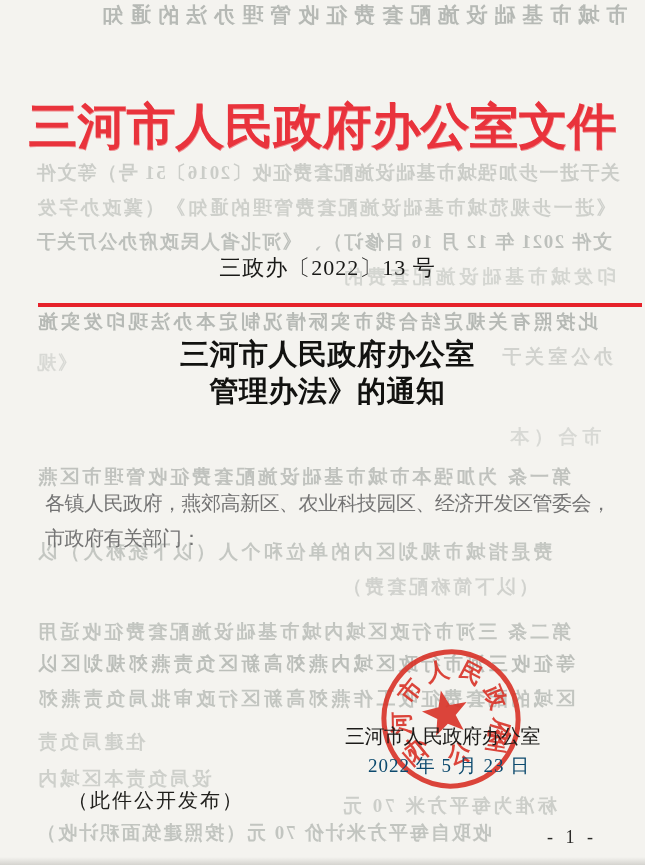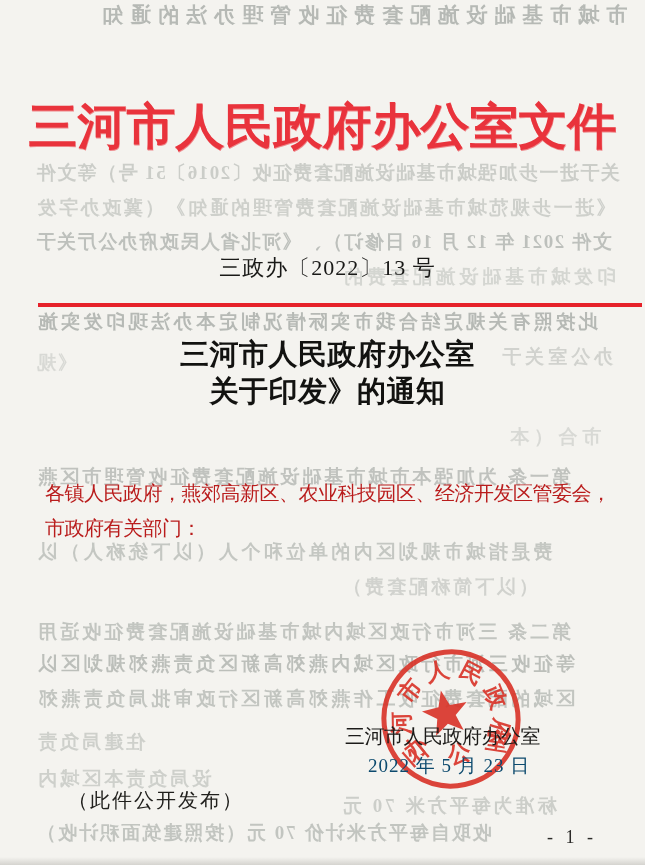--- a/index.html
+++ b/index.html
@@ -62,23 +62,23 @@
   .title-block {
     top: 336px; left: 0; width: 645px;
     padding-left: 10px; box-sizing: border-box;
     text-align: center;
     font-size: 29px; font-weight: 700;
     line-height: 37px;
     color: #121210;
     letter-spacing: 0.5px;
   }
   .body-block {
-    top: 476px; left: 45px; width: 575px;
+    top: 486px; left: 45px; width: 575px;
     font-size: 20px; line-height: 35px;
-    color: #b91c1c;
+    color: #737373;
     letter-spacing: -0.5px;
   }
   .signature {
     top: 723px; left: 345px; width: 210px;
     font-size: 20px; color: #1c1b19;
     letter-spacing: -0.5px;
     white-space: nowrap;
   }
   .date-line {
     top: 753px; left: 368px;
@@ -153,21 +153,21 @@
 
   <div class="abs doc-number">三政办〔2022〕13 号</div>
 
   <div class="abs red-rule"></div>
 
   <div class="abs title-block">
 
       <div>三河市人民政府办公室</div>
 
 
-      <div>关于印发》的通知</div>
+      <div>管理办法》的通知</div>
     </div>
 
   <div class="abs body-block">
 
       <div>各镇人民政府，燕郊高新区、农业科技园区、经济开发区管委会，</div>
 
       <div>市政府有关部门：</div>
 
 
     </div>

